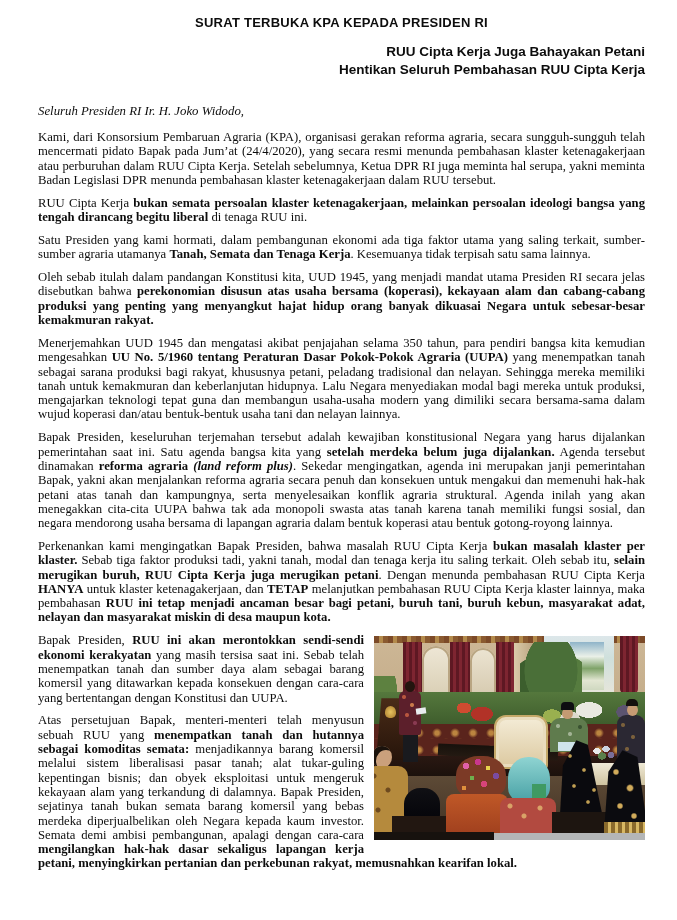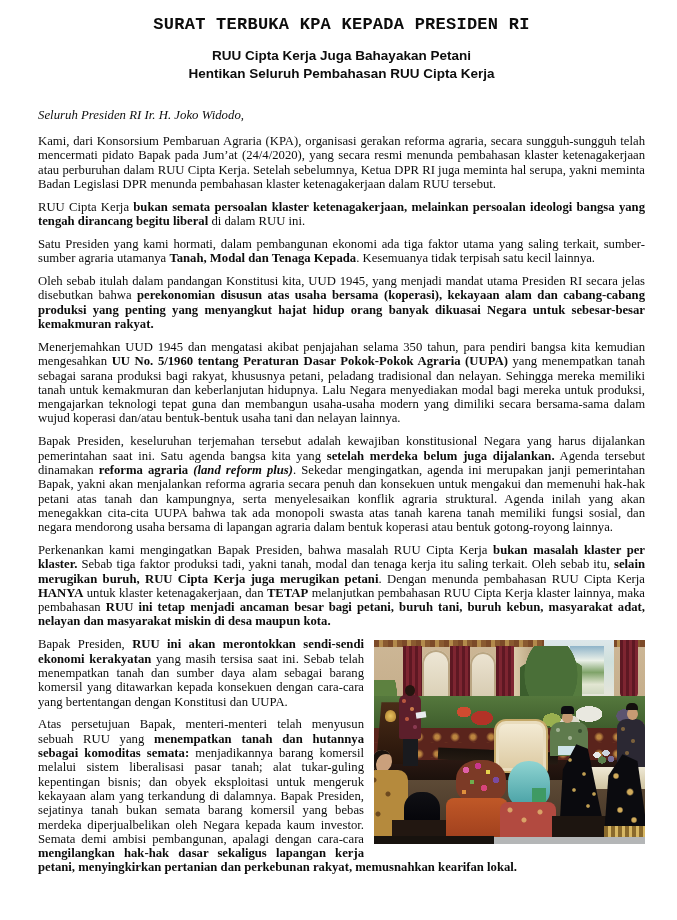--- a/index.html
+++ b/index.html
@@ -2,25 +2,25 @@
 <html><head>
 <meta charset="utf-8">
 <style>
   html,body{margin:0;padding:0;background:#ffffff;}
   .page{
     position:relative;width:677px;height:920px;box-sizing:border-box;
     padding:13px 32px 0 38px;background:#ffffff;overflow:hidden;
     font-family:"Liberation Serif","DejaVu Serif",serif;color:#0d0d0d;
   }
   .kicker{
-    text-align:center;font-family:Liberation Mono, monospace;
-    font-weight:bold;font-size:17px;letter-spacing:.25px;margin:2px 0 0;
+    text-align:center;font-family:Liberation Sans, sans-serif;
+    font-weight:bold;font-size:13px;letter-spacing:.25px;margin:2px 0 0;
   }
   .title{
-    text-align:center;font-family:"Liberation Sans","DejaVu Sans",sans-serif;
+    text-align:right;font-family:"Liberation Sans","DejaVu Sans",sans-serif;
     font-weight:bold;font-size:13.5px;line-height:18px;margin:13px 0 0;
   }
   .salutation{font-style:italic;font-size:12.8px;margin:25px 0 11px;}
   .letter-body p.para{
     font-size:12.7px;line-height:14.3px;text-align:justify;margin:0 0 8.6px;
   }
   
   .photo{
     float:right;width:271px;height:204px;margin:3px 0 6px 10px;
     position:relative;overflow:hidden;background:#c7b190;
@@ -142,22 +142,22 @@
 
   <div class="title">
     <span>RUU Cipta Kerja Juga Bahayakan Petani</span><br>
     <span>Hentikan Seluruh Pembahasan RUU Cipta Kerja</span>
   </div>
 
   <p class="salutation">Seluruh Presiden RI Ir. H. Joko Widodo,</p>
 
   <section class="letter-body">
     <p class="para"><span>Kami, dari Konsorsium Pembaruan Agraria (KPA), organisasi gerakan reforma agraria, secara sungguh-sungguh telah mencermati pidato Bapak pada Jum’at (24/4/2020), yang secara resmi menunda pembahasan klaster ketenagakerjaan atau perburuhan dalam RUU Cipta Kerja. Setelah sebelumnya, Ketua DPR RI juga meminta hal serupa, yakni meminta Badan Legislasi DPR menunda pembahasan klaster ketenagakerjaan dalam RUU tersebut.</span></p>
-    <p class="para"><span>RUU Cipta Kerja </span><span style="font-weight: bold;">bukan semata persoalan klaster ketenagakerjaan, melainkan persoalan ideologi bangsa yang tengah dirancang begitu liberal</span><span> di dalam RUU ini.</span></p>
-    <p class="para"><span>Satu Presiden yang kami hormati, dalam pembangunan ekonomi ada tiga faktor utama yang saling terkait, sumber-sumber agraria utamanya </span><span style="font-weight: bold;">Tanah, Modal dan Tenaga Kepada</span><span>. Kesemuanya tidak terpisah satu kecil lainnya.</span></p>
+    <p class="para"><span>RUU Cipta Kerja </span><span style="font-weight: bold;">bukan semata persoalan klaster ketenagakerjaan, melainkan persoalan ideologi bangsa yang tengah dirancang begitu liberal</span><span> di tenaga RUU ini.</span></p>
+    <p class="para"><span>Satu Presiden yang kami hormati, dalam pembangunan ekonomi ada tiga faktor utama yang saling terkait, sumber-sumber agraria utamanya </span><span style="font-weight: bold;">Tanah, Semata dan Tenaga Kerja</span><span>. Kesemuanya tidak terpisah satu sama lainnya.</span></p>
     <p class="para"><span>Oleh sebab itulah dalam pandangan Konstitusi kita, UUD 1945, yang menjadi mandat utama Presiden RI secara jelas disebutkan bahwa </span><span style="font-weight: bold;">perekonomian disusun atas usaha bersama (koperasi), kekayaan alam dan cabang-cabang produksi yang penting yang menyangkut hajat hidup orang banyak dikuasai Negara untuk sebesar-besar kemakmuran rakyat.</span></p>
     <p class="para"><span>Menerjemahkan UUD 1945 dan mengatasi akibat penjajahan selama 350 tahun, para pendiri bangsa kita kemudian mengesahkan </span><span style="font-weight: bold;">UU No. 5/1960 tentang Peraturan Dasar Pokok-Pokok Agraria (UUPA)</span><span> yang menempatkan tanah sebagai sarana produksi bagi rakyat, khususnya petani, peladang tradisional dan nelayan. Sehingga mereka memiliki tanah untuk kemakmuran dan keberlanjutan hidupnya. Lalu Negara menyediakan modal bagi mereka untuk produksi, mengajarkan teknologi tepat guna dan membangun usaha-usaha modern yang dimiliki secara bersama-sama dalam wujud koperasi dan/atau bentuk-bentuk usaha tani dan nelayan lainnya.</span></p>
     <p class="para"><span>Bapak Presiden, keseluruhan terjemahan tersebut adalah kewajiban konstitusional Negara yang harus dijalankan pemerintahan saat ini. Satu agenda bangsa kita yang </span><span style="font-weight: bold;">setelah merdeka belum juga dijalankan.</span><span> Agenda tersebut dinamakan </span><span style="font-weight: bold;">reforma agraria </span><span style="font-weight: bold; font-style: italic;">(land reform plus)</span><span>. Sekedar mengingatkan, agenda ini merupakan janji pemerintahan Bapak, yakni akan menjalankan reforma agraria secara penuh dan konsekuen untuk mengakui dan memenuhi hak-hak petani atas tanah dan kampungnya, serta menyelesaikan konflik agraria struktural. Agenda inilah yang akan menegakkan cita-cita UUPA bahwa tak ada monopoli swasta atas tanah karena tanah memiliki fungsi sosial, dan negara mendorong usaha bersama di lapangan agraria dalam bentuk koperasi atau bentuk gotong-royong lainnya.</span></p>
     <p class="para"><span>Perkenankan kami mengingatkan Bapak Presiden, bahwa masalah RUU Cipta Kerja </span><span style="font-weight: bold;">bukan masalah klaster per klaster.</span><span> Sebab tiga faktor produksi tadi, yakni tanah, modal dan tenaga kerja itu saling terkait. Oleh sebab itu, </span><span style="font-weight: bold;">selain merugikan buruh, RUU Cipta Kerja juga merugikan petani</span><span>. Dengan menunda pembahasan RUU Cipta Kerja </span><span style="font-weight: bold;">HANYA</span><span> untuk klaster ketenagakerjaan, dan </span><span style="font-weight: bold;">TETAP</span><span> melanjutkan pembahasan RUU Cipta Kerja klaster lainnya, maka pembahasan </span><span style="font-weight: bold;">RUU ini tetap menjadi ancaman besar bagi petani, buruh tani, buruh kebun, masyarakat adat, nelayan dan masyarakat miskin di desa maupun kota.</span></p>
 
     <figure class="photo">
       <div class="pp" id="ph-wall"></div>
       <div class="pp" id="ph-goldtop"></div>
       <div class="pp" id="ph-arch1"></div>
       <div class="pp" id="ph-arch2"></div>

